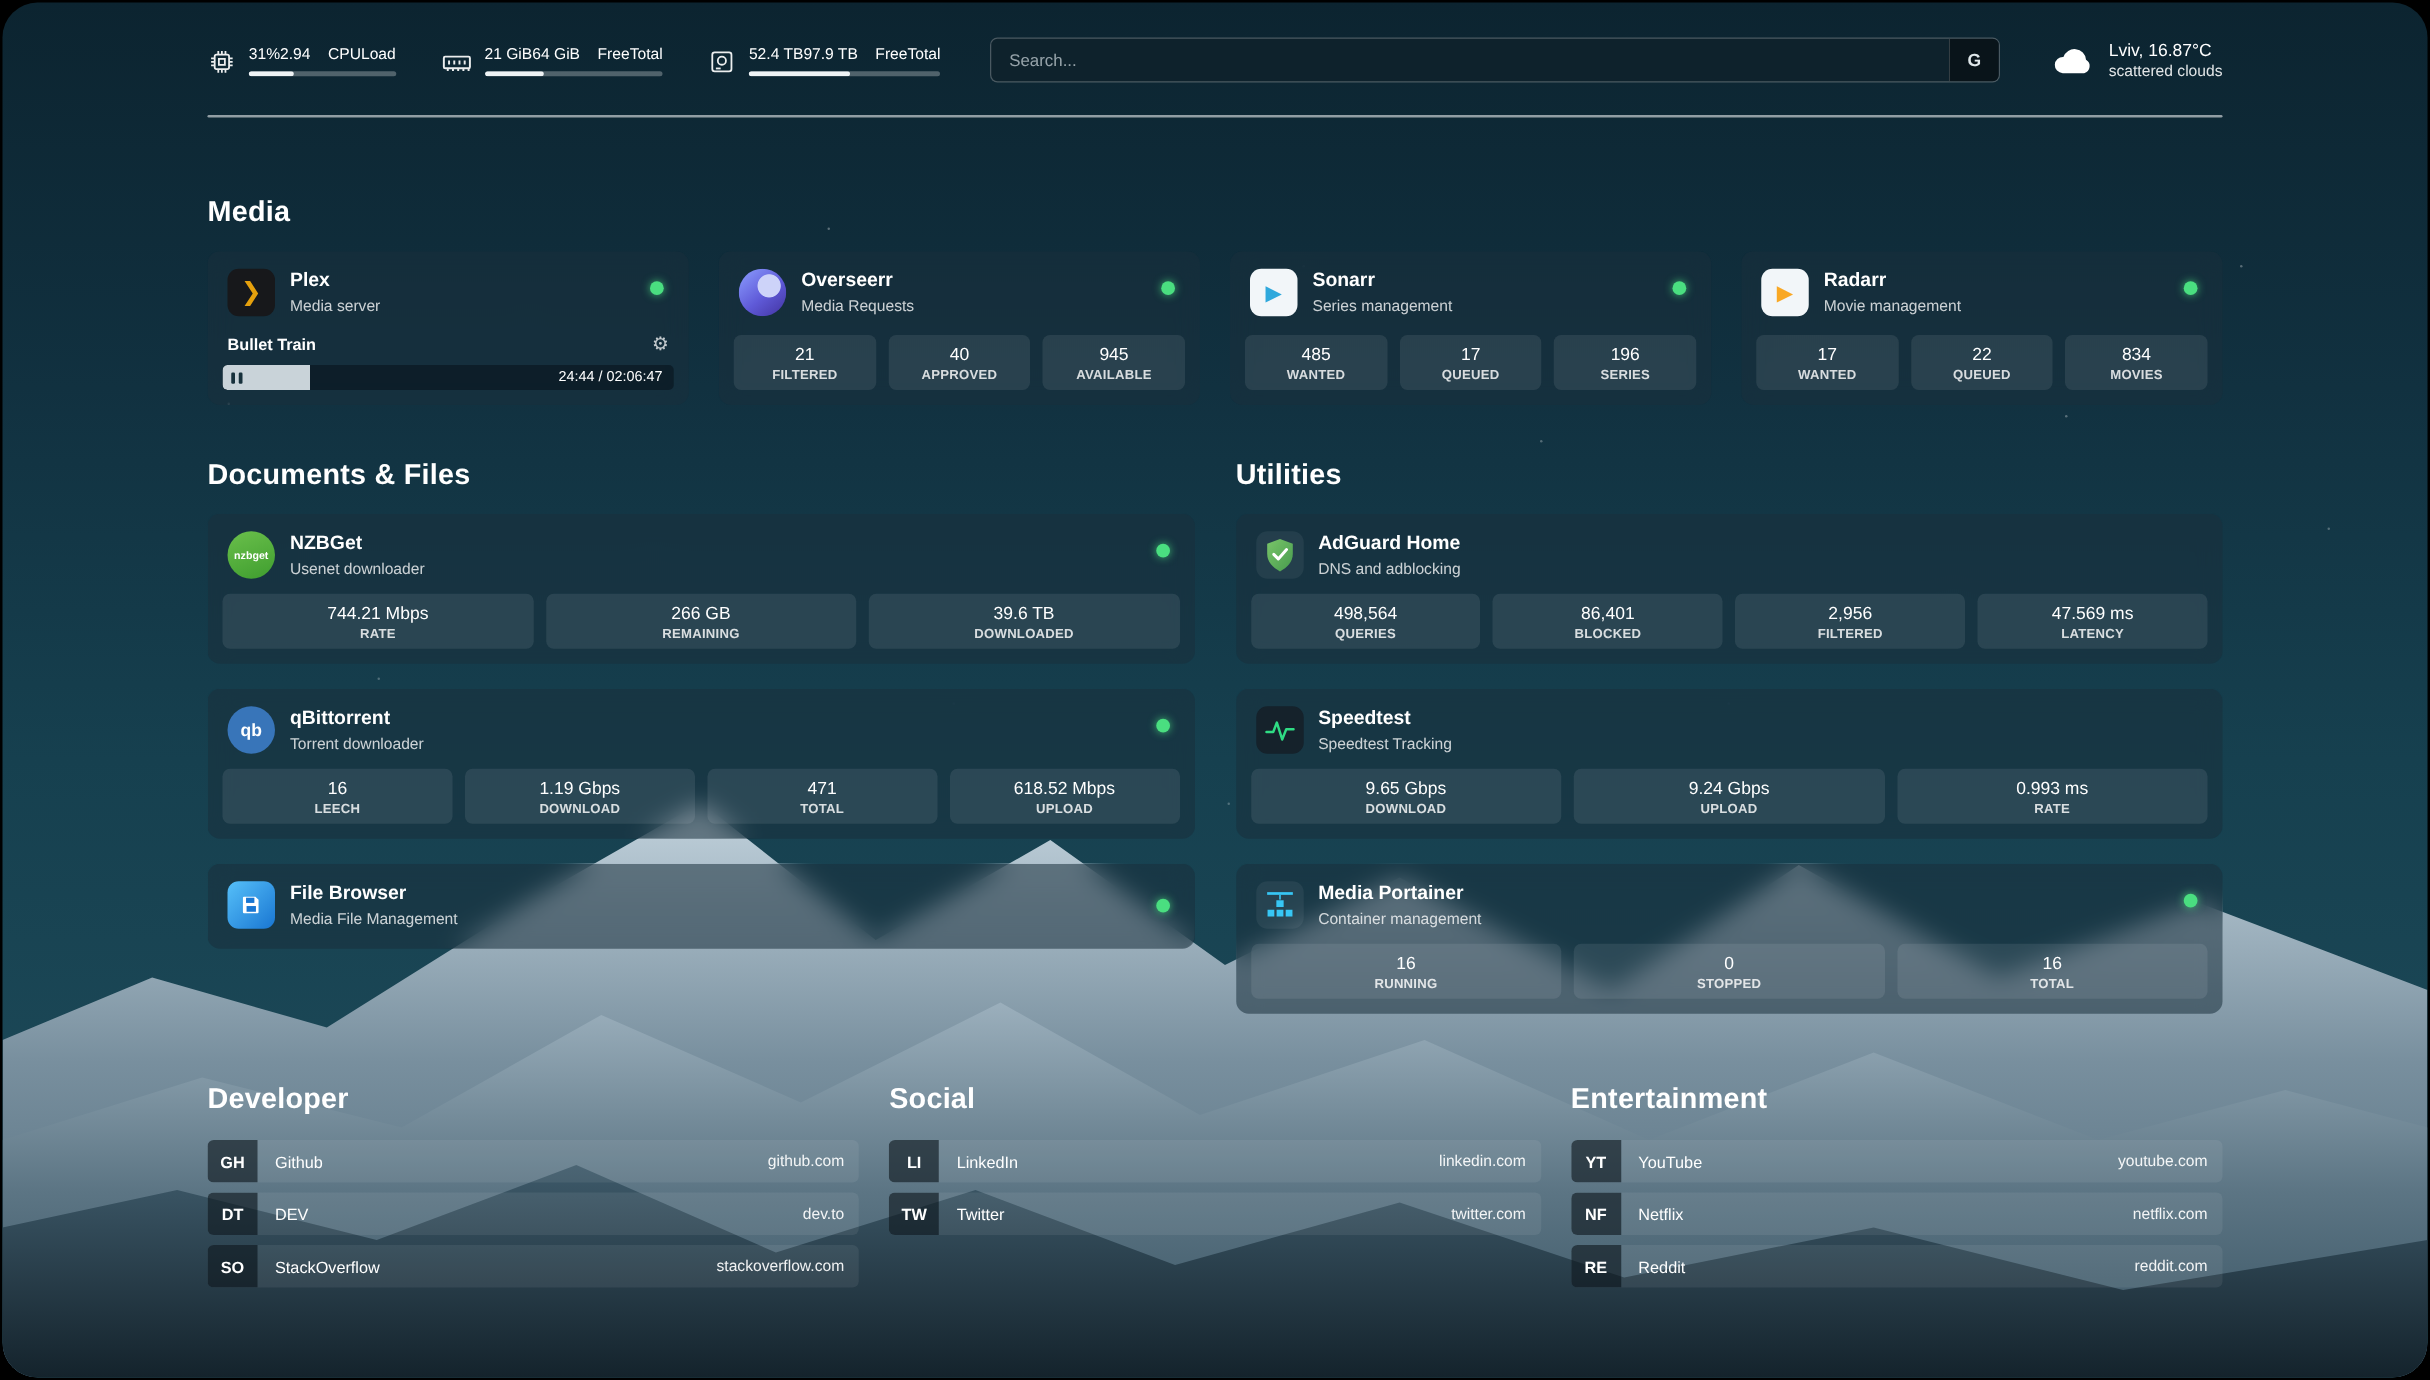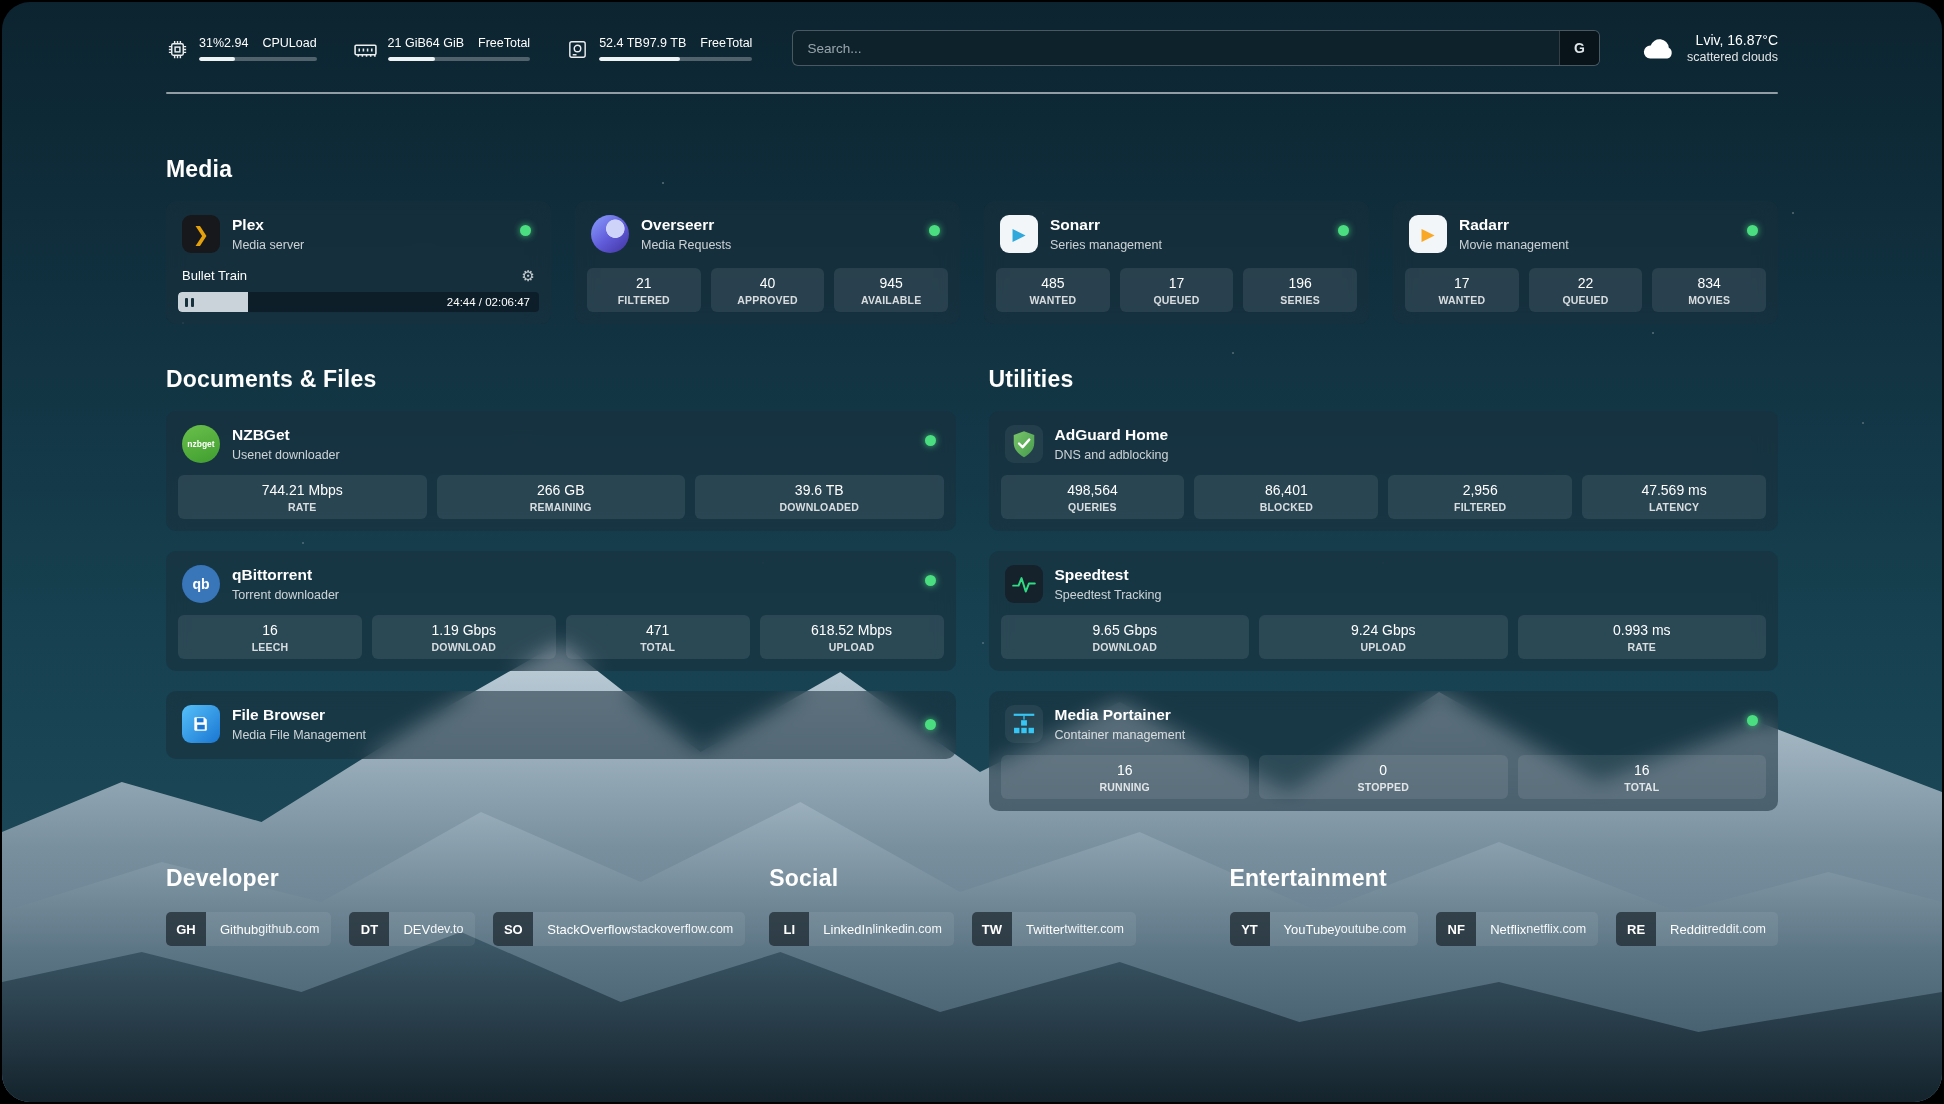--- a/index.html
+++ b/index.html
@@ -51,21 +51,21 @@
     font-family: inherit;
   }
   .searchbox input::placeholder { color: rgba(222,232,236,.65); }
   .search-engine {
     position: absolute; right: 1px; top: 1px; bottom: 1px; width: 40px;
     background: rgba(8,18,24,.85); border: none; border-left: 1px solid rgba(255,255,255,.18);
     border-radius: 0 5px 5px 0; display: flex; align-items: center; justify-content: center;
     color: #dfe7ea; font-size: 14px; font-weight: bold; cursor: pointer; font-family: inherit;
   }
   .weather { display: flex; align-items: center; gap: 11px; }
-  .weather-text { display: flex; flex-direction: column; text-align: right; }
+  .weather-text { display: flex; flex-direction: column; }
   .weather-loc { font-size: 14px; }
   .weather-cond { font-size: 12.5px; color: rgba(255,255,255,.88); margin-top: 2px; }
 
   .divider { margin-top: 26px; height: 2px; background: rgba(255,255,255,.55); border-radius: 1px; }
 
   
   .sec-title { font-size: 23px; font-weight: 600; letter-spacing: .2px; }
   .media-title { margin-top: 62px; }
   .media-grid { display: grid; grid-template-columns: repeat(4, 1fr); gap: 24px; margin-top: 18px; }
 
@@ -103,37 +103,37 @@
   }
   .ic-sonarr { background: #f2f6f9; color: #2fa8dc; font-size: 17px; }
   .ic-radarr { background: #f2f6f9; color: #f9a825; font-size: 17px; }
   .ic-nzbget { border-radius: 50%; background: linear-gradient(160deg, #6abf4b, #3f9e2f); color: #fff; font-size: 8.5px; }
   .ic-qbit { border-radius: 50%; background: #3875b9; color: #fff; font-size: 14px; }
   .ic-filebrowser { background: linear-gradient(135deg, #56c0f9, #1976d2); }
   .ic-adguard, .ic-portainer { background: rgba(255,255,255,.06); }
   .ic-speedtest { background: #15222b; }
 
   
-  .np-row { display: flex; align-items: center; justify-content: space-between; padding: 3px 4px 9px; font-size: 13px; }
+  .np-row { display: flex; align-items: center; justify-content: space-between; padding: 3px 4px 9px; font-size: 13px; font-weight: bold; }
   .gear-icon { color: rgba(255,255,255,.75); font-size: 15px; cursor: pointer; line-height: 1; }
   .np-bar { position: relative; height: 20px; border-radius: 4px; background: rgba(8,20,28,.6); overflow: hidden; margin-top: auto; }
   .np-fill { height: 100%; background: #c9d3d9; display: flex; align-items: center; padding-left: 7px; border-radius: 4px 0 0 4px; }
   .pause { display: inline-flex; gap: 2.5px; }
   .pause i { width: 3px; height: 9px; background: #17313c; border-radius: 1px; }
   .np-time { position: absolute; right: 9px; top: 0; line-height: 20px; font-size: 11.5px; color: #fff; }
 
   
   .main-grid { display: grid; grid-template-columns: 1fr 1fr; gap: 33px; margin-top: 42px; }
   .column .sec-title { margin-bottom: 18px; }
   .cards { display: flex; flex-direction: column; gap: 20px; }
 
   
   .bm-grid { display: grid; grid-template-columns: repeat(3, 1fr); gap: 24px; margin-top: 54px; }
   .bm-col .sec-title { margin-bottom: 20px; }
-  .bm-rows { display: flex; flex-direction: row; gap: 18px; }
+  .bm-rows { display: flex; flex-direction: column; gap: 8px; }
   .bm-row {
     display: flex; align-items: center; height: 34px;
     background: rgba(255,255,255,.07); border-radius: 5px; overflow: hidden;
     text-decoration: none; color: #fff; cursor: pointer;
   }
   .bm-abbr {
     width: 40px; height: 34px; background: rgba(5,15,22,.6); flex: 0 0 40px;
     display: flex; align-items: center; justify-content: center; font-size: 13px; font-weight: 600;
   }
   .bm-name { flex: 1; padding-left: 14px; font-size: 13px; }

